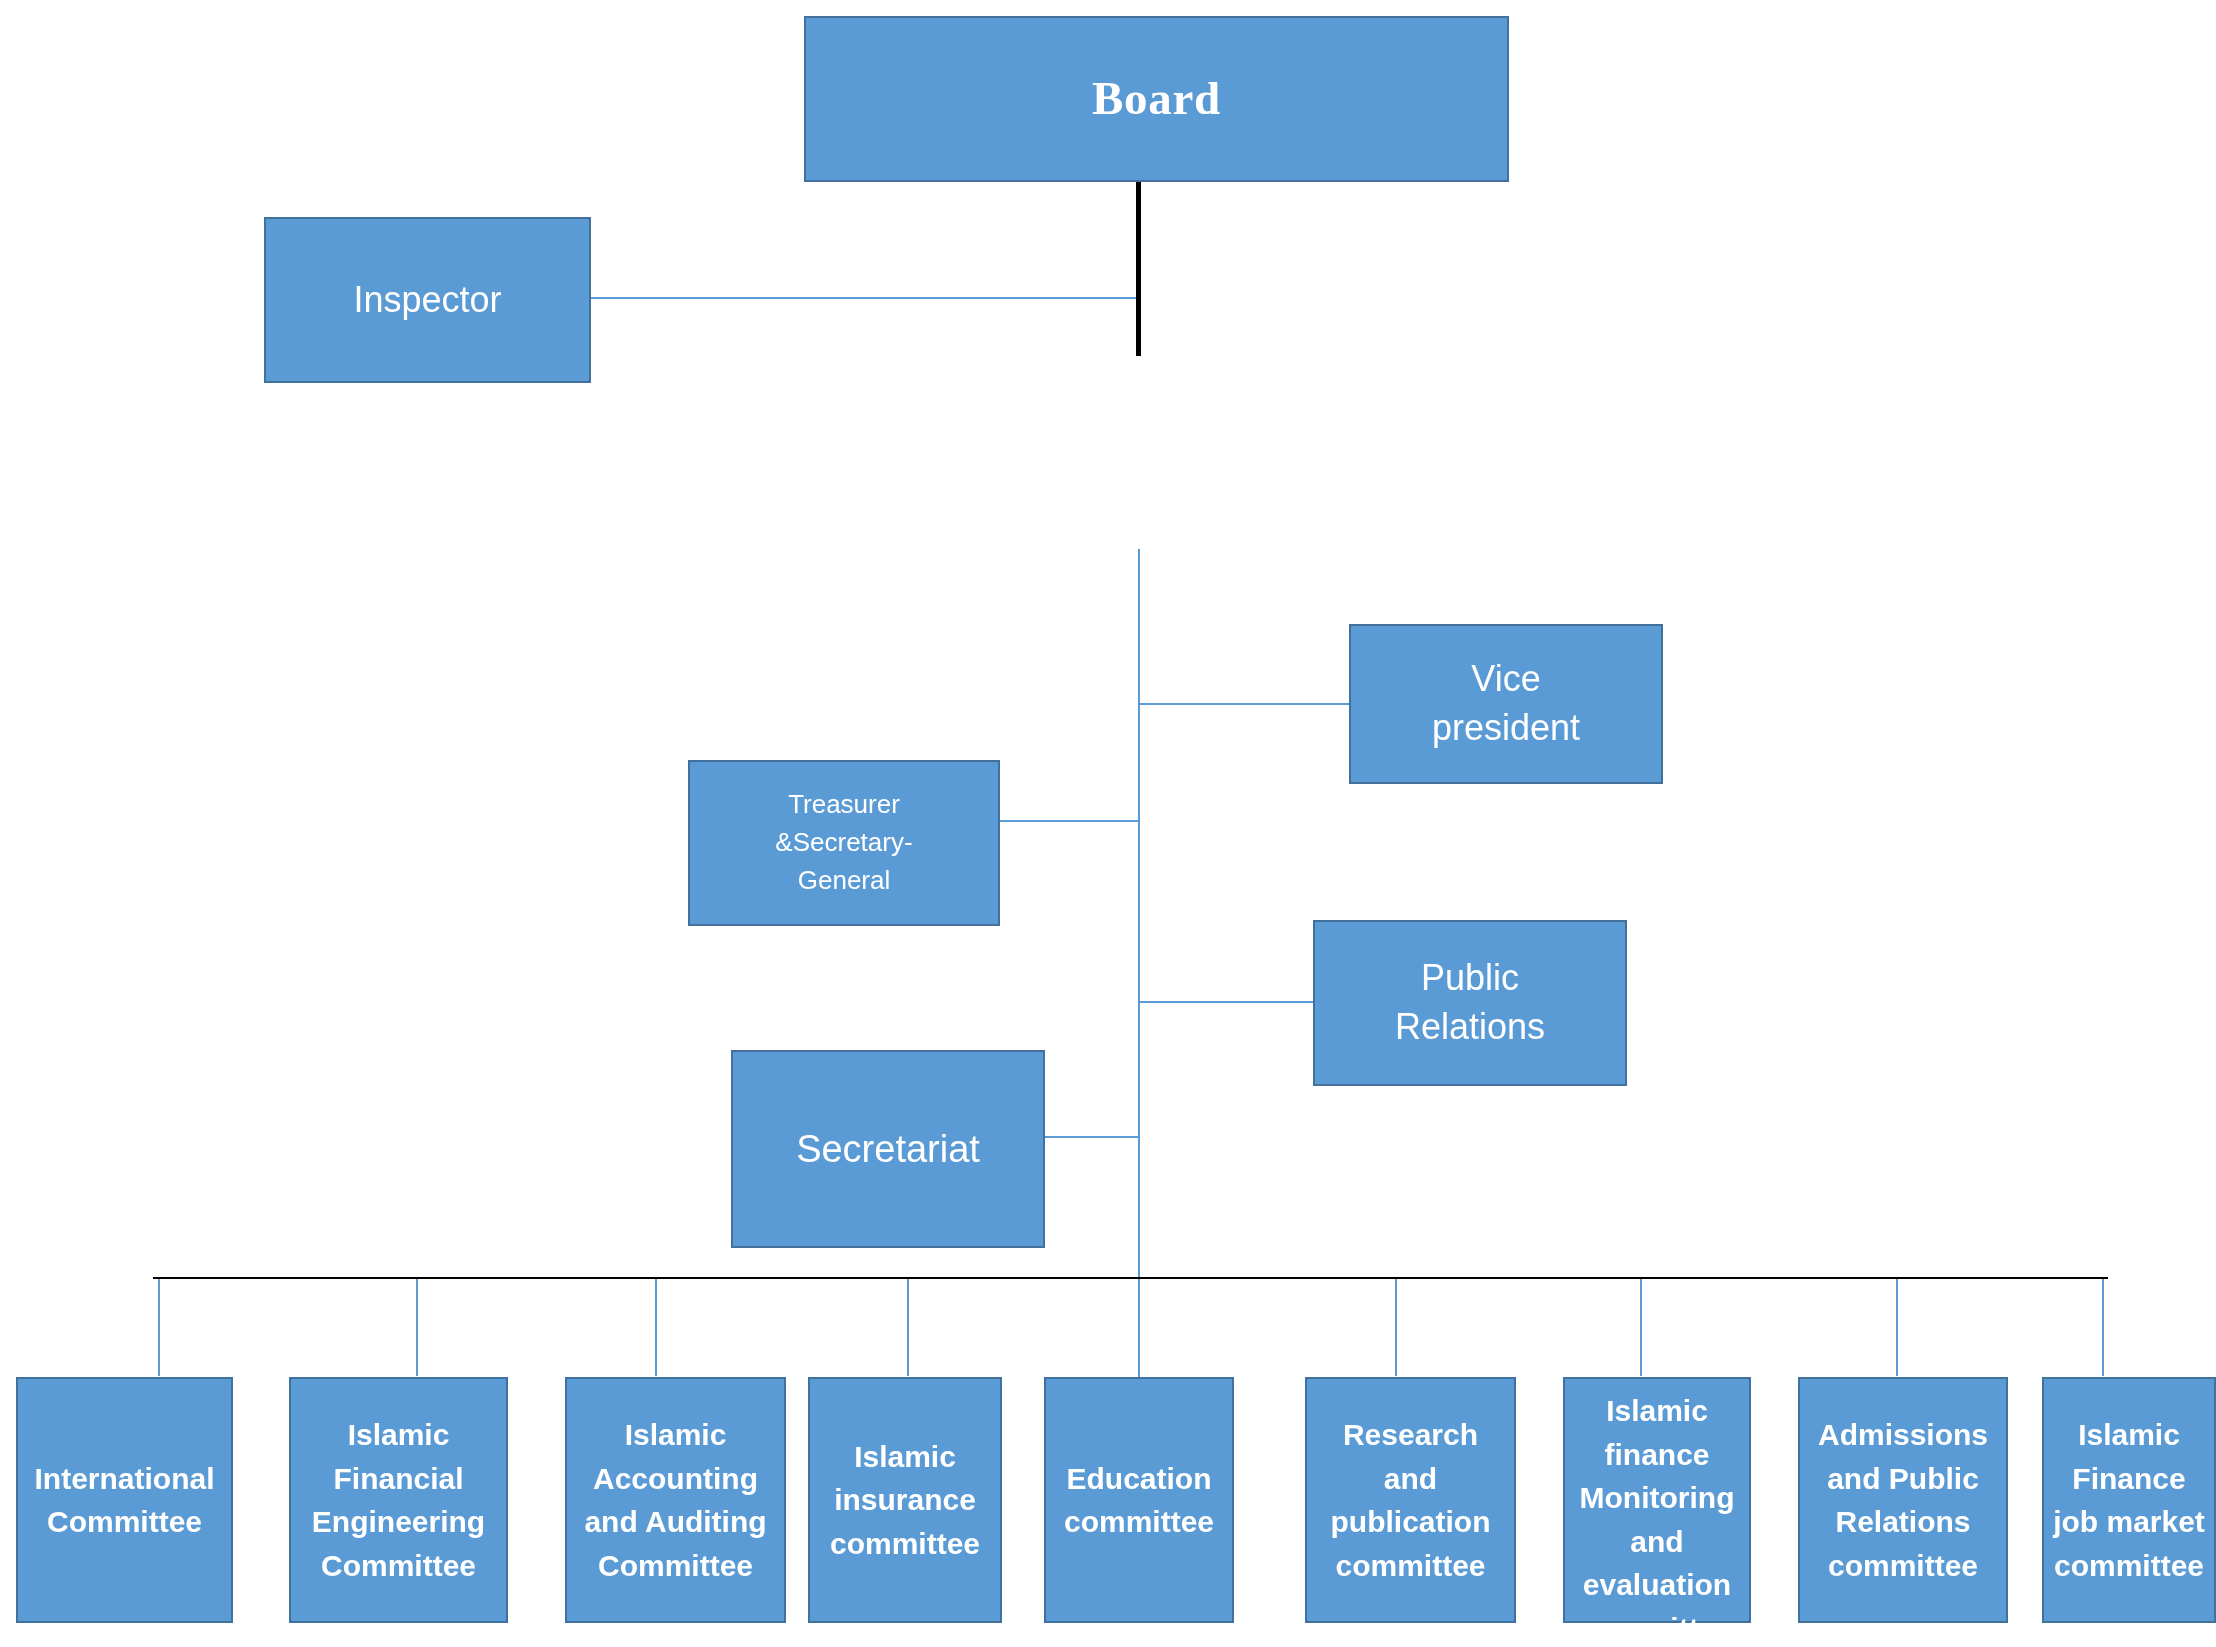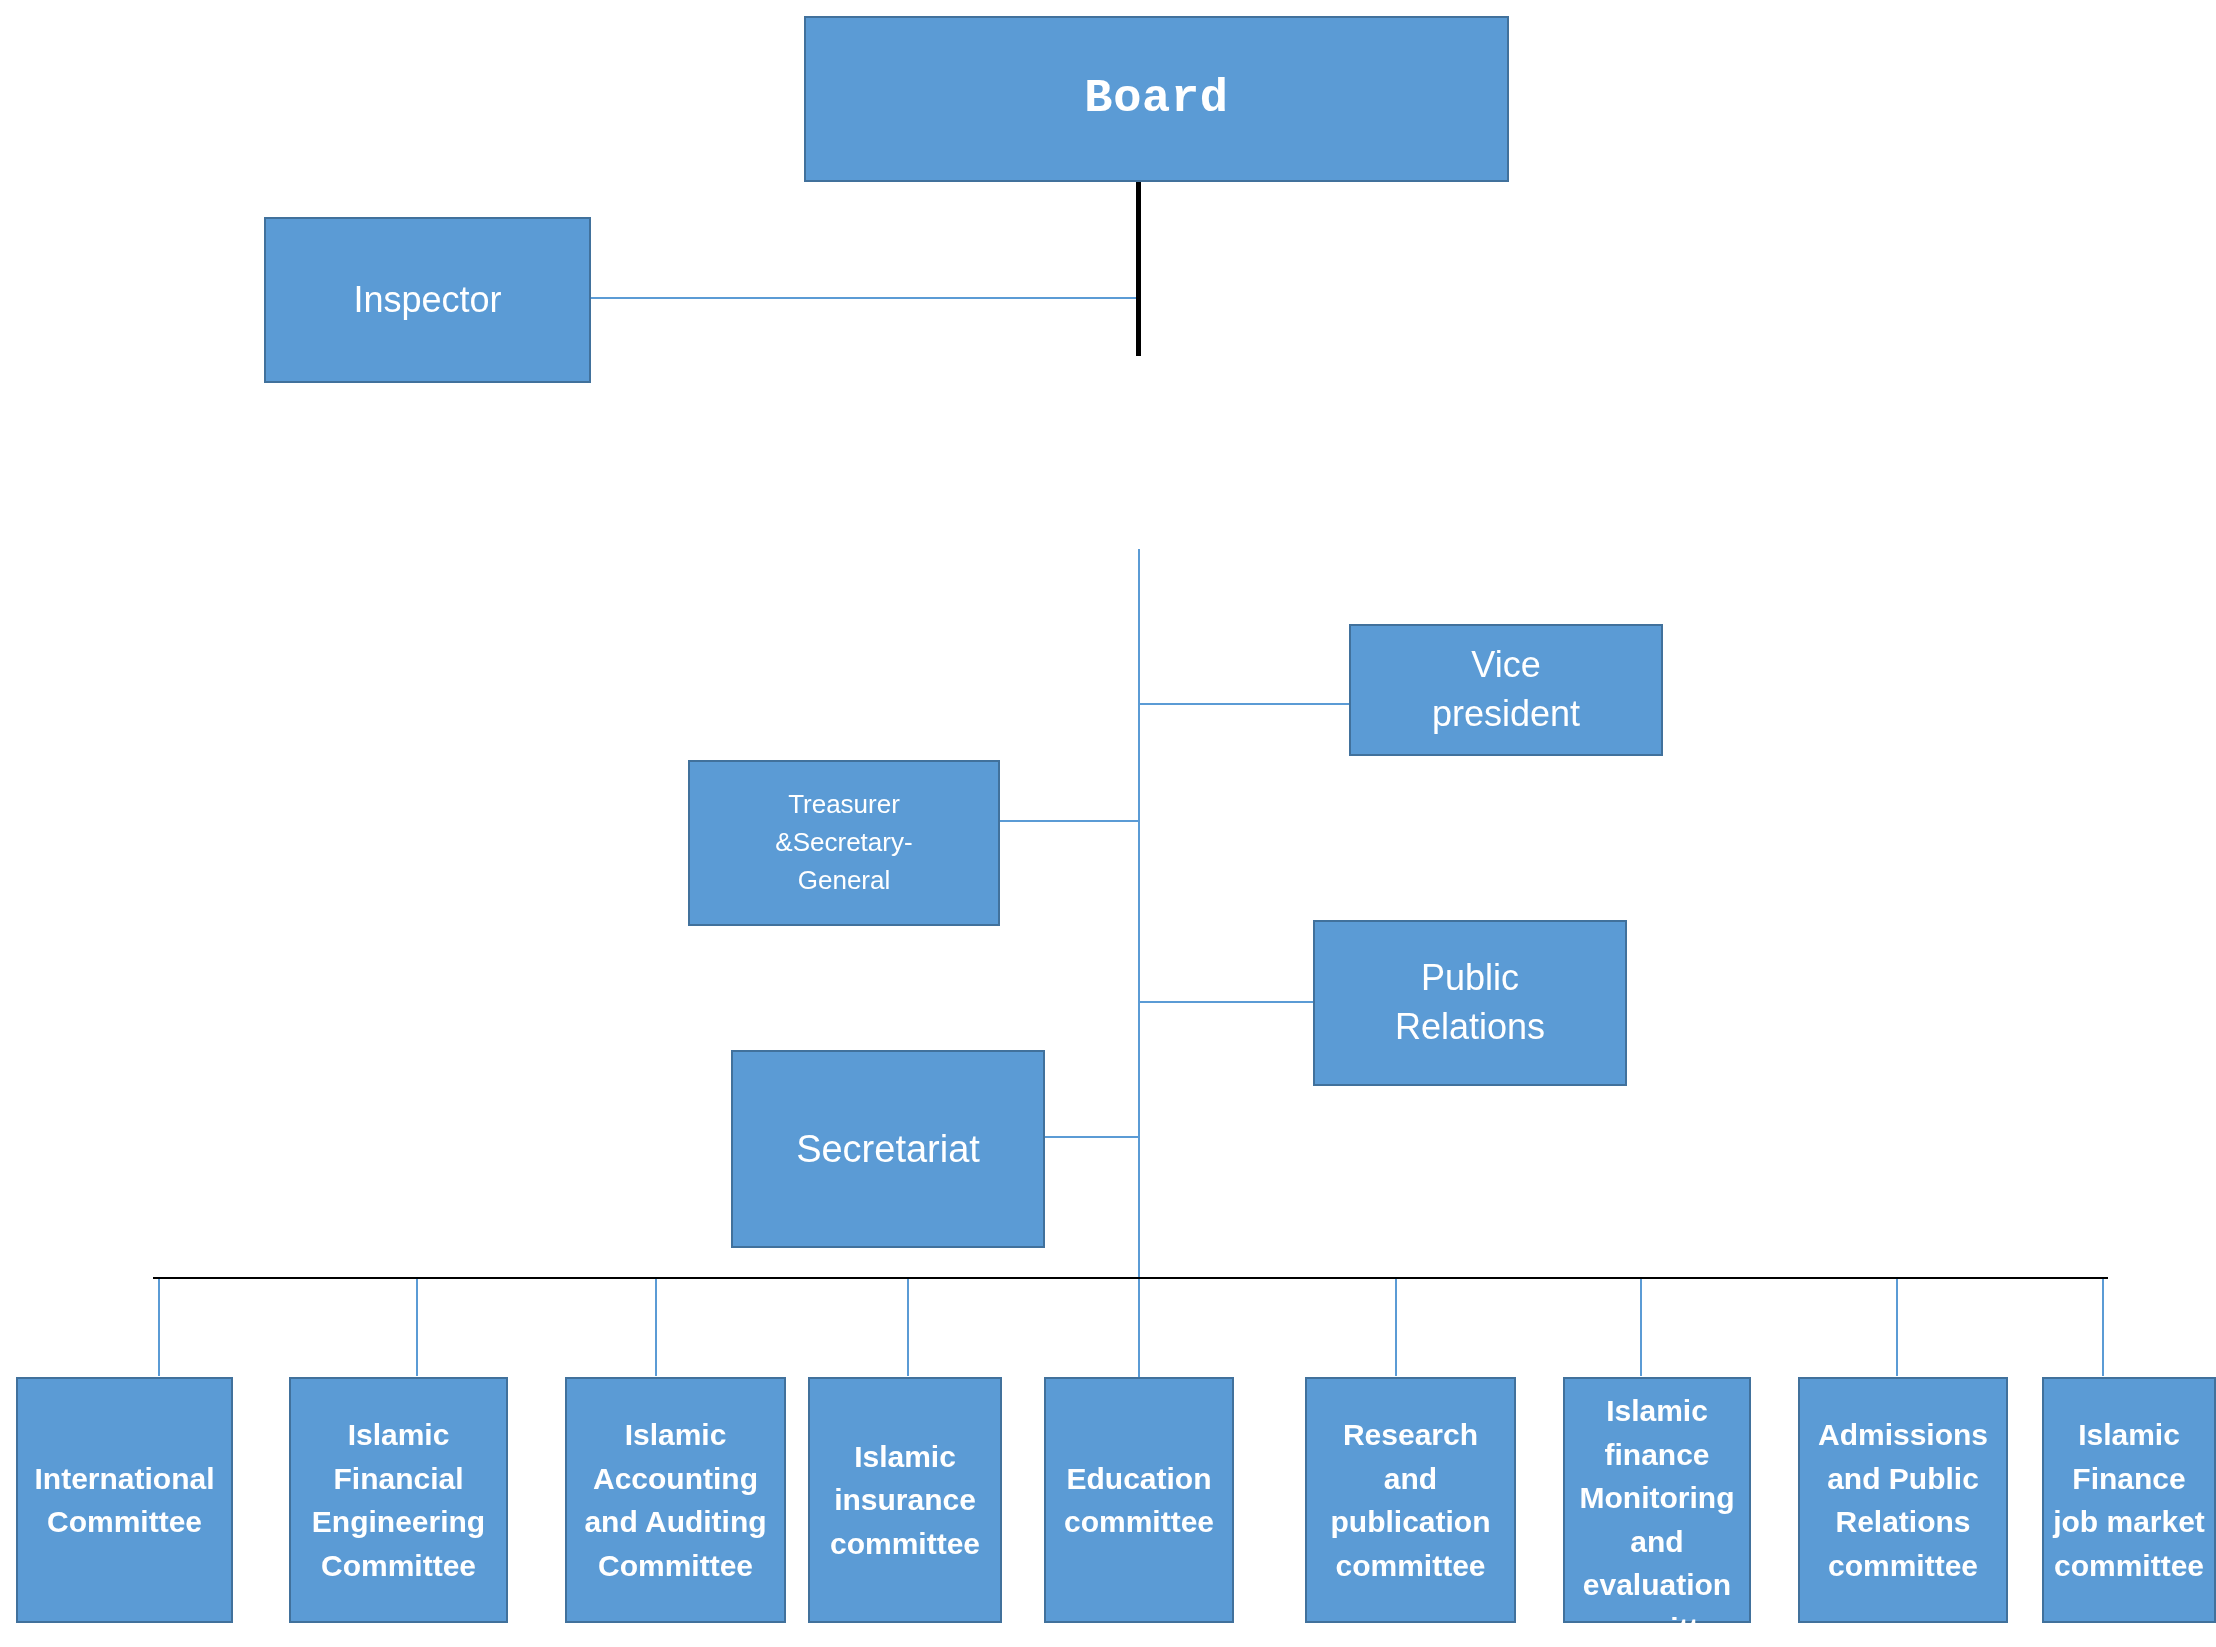--- a/index.html
+++ b/index.html
@@ -16,25 +16,25 @@
     align-items:center;
     justify-content:center;
     text-align:center;
     line-height:1.22;
     z-index:5;
   }
   .node .lbl{display:block;width:100%;padding:0 4.4px;box-sizing:border-box;}
 
   
   #n-board{left:804px;top:16px;width:705px;height:166px;
-    font-family:Liberation Mono, monospace;font-weight:bold;font-size:47px;letter-spacing:0.7px;}
+    font-family:Liberation Serif, serif;font-weight:bold;font-size:47px;letter-spacing:0.7px;}
   #n-inspector{left:264px;top:217px;width:327px;height:166px;font-size:36px;}
   #n-head{left:988px;top:354px;width:333px;height:197px;
     font-family:"Liberation Serif",serif;font-weight:normal;font-size:36px;line-height:1.3;}
-  #n-vice{left:1349px;top:624px;width:314px;height:132px;font-size:36px;line-height:1.35;}
+  #n-vice{left:1349px;top:624px;width:314px;height:160px;font-size:36px;line-height:1.35;}
   #n-treasurer{left:688px;top:760px;width:312px;height:166px;font-size:26px;line-height:1.45;}
   #n-pr{left:1313px;top:920px;width:314px;height:166px;font-size:36px;line-height:1.35;}
   #n-secretariat{left:731px;top:1050px;width:314px;height:198px;font-size:38px;}
 
   
   .committee{
     top:1377px;height:246px;
     font-weight:bold;font-size:30px;line-height:1.45;
     align-items:center;
   }

